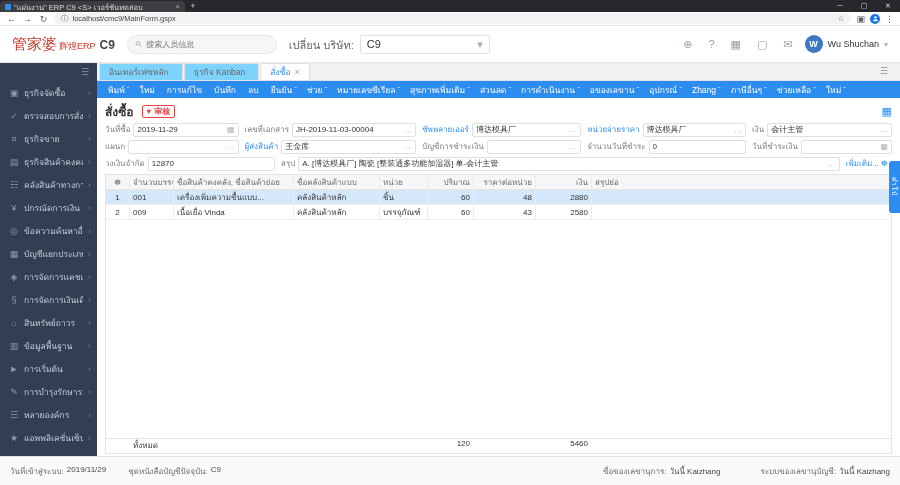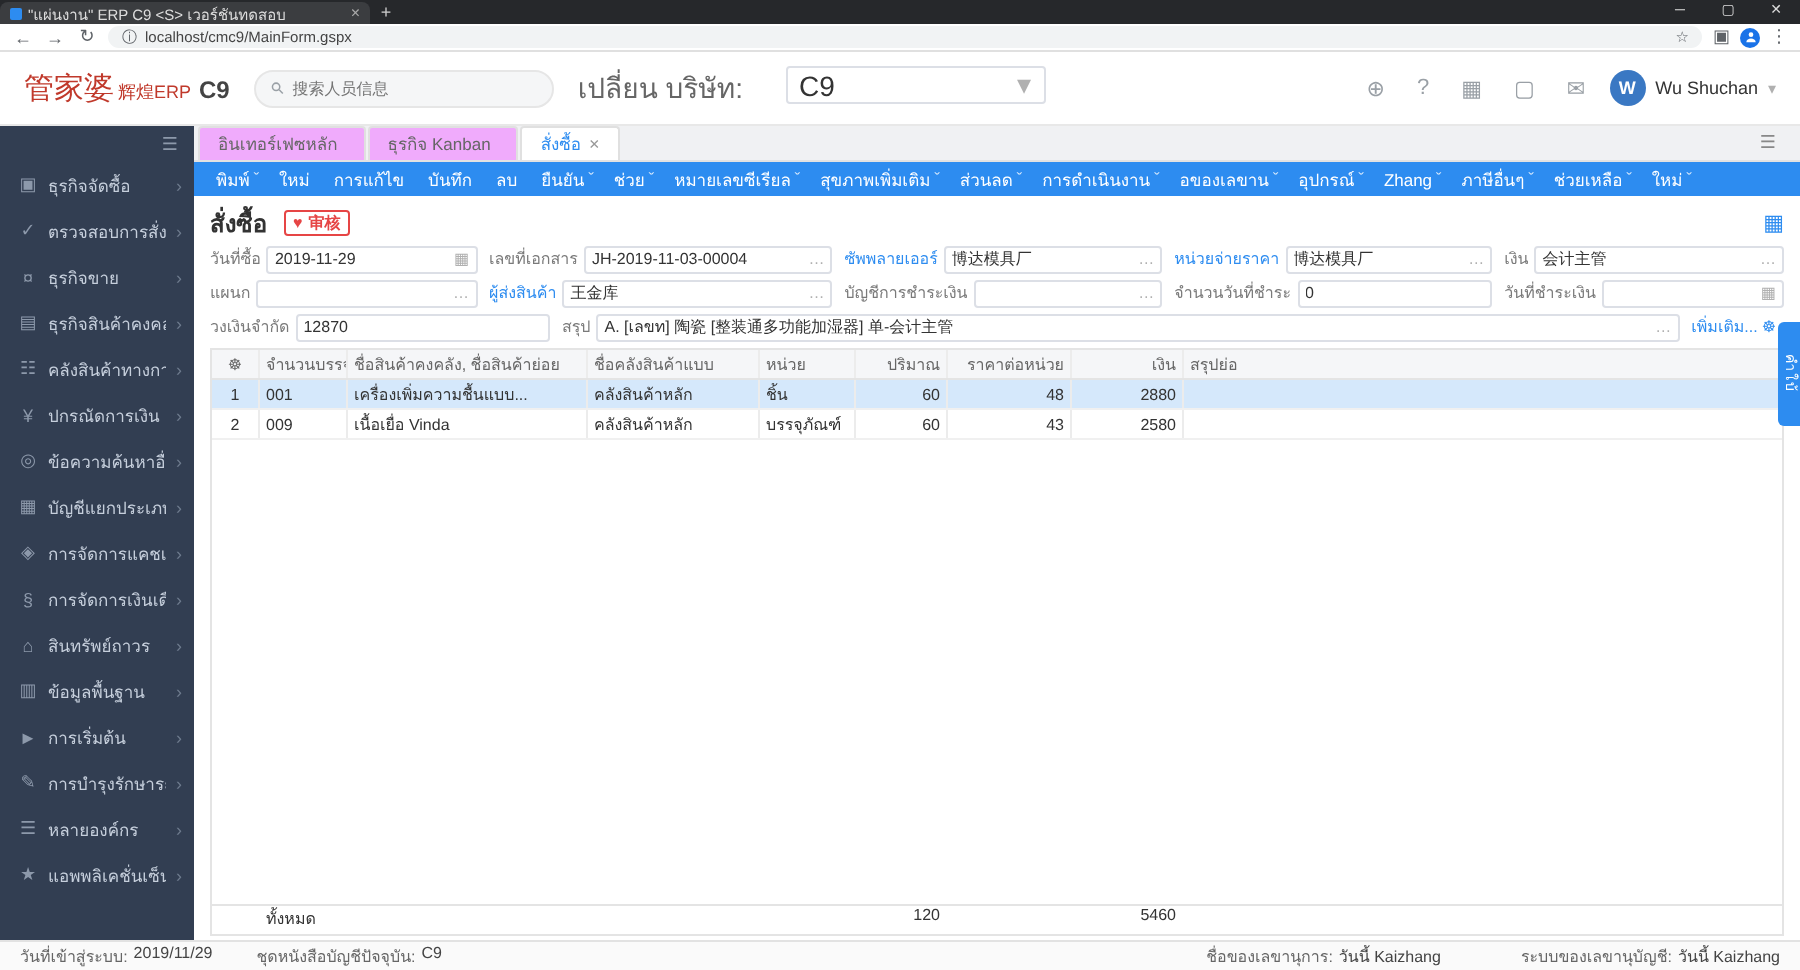--- a/index.html
+++ b/index.html
@@ -25,39 +25,39 @@
   .avatar-sm{width:10px;height:10px;border-radius:50%;background:#1a73e8;display:flex;align-items:center;justify-content:center;flex:none}
 
   
   .appheader{height:37px;background:#fff;border-bottom:1px solid #e8e8e8;display:flex;align-items:center;padding:0 12px;gap:12px;flex:none}
   .logo{display:flex;align-items:baseline;gap:2px;flex:none}
   .logo-main{color:#c0392b;font-size:15px;font-weight:normal}
   .logo-sub{color:#c0392b;font-size:9px;font-weight:normal}
   .logo-ver{color:#444;font-size:12px;font-weight:bold;margin-left:2px}
   .search{width:150px;height:19px;background:#f5f6f7;border:1px solid #e6e6e6;border-radius:10px;display:flex;align-items:center;padding:0 7px;gap:4px}
   .search input{border:0;background:transparent;outline:0;font-size:8px;width:100%;color:#333}
-  .company{display:flex;align-items:flex-start;gap:21px;font-size:14px;color:#666}
+  .company{display:flex;align-items:flex-end;gap:6px;font-size:11px;color:#666}
   .company-box{width:130px;height:19px;border:1px solid #dcdfe6;border-radius:2px;display:flex;align-items:center;padding:0 6px;color:#333;justify-content:space-between;background:#fff}
   .hdr-icons{margin-left:auto;display:flex;gap:16px;color:#9aa0a6;font-size:11px;align-items:center}
   .user{display:flex;align-items:center;gap:5px;flex:none}
   .avatar{width:18px;height:18px;border-radius:50%;background:#3a78c3;display:flex;align-items:center;justify-content:center;color:#fff;font-size:9px;font-weight:bold}
   .username{font-size:9px;color:#333}
 
   
   .appbody{flex:1;display:flex;min-height:0}
   .sidebar{width:97px;background:#323e52;color:#c6cfdc;flex:none;display:flex;flex-direction:column;overflow:hidden}
   .sb-top{height:18px;display:flex;justify-content:flex-end;padding:4px 8px 0;color:#8d99ab;font-size:9px}
   .sb-item{height:23px;display:flex;align-items:center;padding:0 6px 0 9px;gap:5px;font-size:8.5px;cursor:pointer;flex:none}
   .sb-ic{width:10px;font-size:9px;color:#8d99ab;text-align:center;flex:none}
   .sb-label{flex:1;white-space:nowrap;overflow:hidden}
   .sb-ch{color:#6e7b8e;font-size:9px}
 
   .main{flex:1;display:flex;flex-direction:column;min-width:0;position:relative;background:#fff}
   .doctabs{height:18px;background:#f0f1f3;border-bottom:1px solid #e2e2e2;display:flex;align-items:flex-end;padding-left:2px;gap:1px;flex:none}
-  .dtab{height:17px;display:flex;align-items:center;gap:4px;padding:0 9px;font-size:8.5px;color:#666;background:#f0abfc;border:1px solid #e0e0e0;border-bottom:none;border-radius:2px 2px 0 0;cursor:pointer;white-space:nowrap}
+  .dtab{height:17px;display:flex;align-items:center;gap:4px;padding:0 9px;font-size:8.5px;color:#666;background:#7dd3fc;border:1px solid #e0e0e0;border-bottom:none;border-radius:2px 2px 0 0;cursor:pointer;white-space:nowrap}
   .dtab.active{background:#fff;color:#2d8cf0}
   .dtab-close{color:#999;font-size:9px}
   .doctabs-right{margin-left:auto;padding:0 8px;color:#888;font-size:9px;align-self:center}
 
   .menubar{height:17px;background:#2d8cf0;display:flex;align-items:center;padding:0 6px;color:#fff;flex:none;overflow:hidden}
   .mb-item{padding:16px 5px;font-size:8.5px;display:flex;align-items:center;gap:2px;white-space:nowrap;cursor:pointer;height:100%}
   .mb-caret{font-size:8px;opacity:.85}
 
   .content{flex:1;display:flex;flex-direction:column;min-height:0;padding:3px 8px 2px}
   .titlerow{height:20px;display:flex;align-items:center;gap:8px;flex:none}
@@ -92,21 +92,21 @@
   .c-price{width:62px;flex:none;justify-content:flex-end}
   .c-amt{width:56px;flex:none;justify-content:flex-end}
   .c-note{flex:1;border-right:none}
   .g-fill{flex:1}
   .g-total{display:flex;height:15px;align-items:flex-start;border-top:1px solid #e4e4e4;font-size:8px;color:#333;background:#fff;flex:none}
   .g-total .gc{border-right:1px solid transparent}
 
   .sidetab{position:absolute;right:0;top:98px;width:11px;height:52px;background:#2d8cf0;border-radius:3px 0 0 3px;color:#fff;display:flex;align-items:center;justify-content:center;cursor:pointer}
   .vtext{writing-mode:vertical-rl;font-size:7px;letter-spacing:1px;white-space:nowrap}
 
-  .statusbar{height:15px;border-top:1px solid #e2e2e2;background:#fafafa;display:flex;align-items:center;padding:0 10px;gap:22px;font-size:8px;color:#666;flex:none}
+  .statusbar{height:29px;border-top:1px solid #e2e2e2;background:#fafafa;display:flex;align-items:center;padding:0 10px;gap:22px;font-size:8px;color:#666;flex:none}
   .st-item{display:flex;gap:3px;white-space:nowrap}
   .st-right{margin-left:auto;display:flex;gap:40px}
   .st-value{color:#444}
 </style>
 </head>
 <body>
 
 <div class="screen">
 
   <div class="tabbar">
@@ -491,21 +491,21 @@
         <div class="frow3">
           <div class="fld-limit field">
             <span class="f-label">วงเงินจำกัด</span>
             <span class="f-box">
               <span class="f-value">12870</span>
             </span>
           </div>
           <div class="fld-summary field">
             <span class="f-label">สรุป</span>
             <span class="f-box">
-              <span class="f-value">A. [เลขท] 陶瓷 [整装通多功能加湿器] 单-会计主管</span>
+              <span class="f-value">A. [博达模具厂] 陶瓷 [整装通多功能加湿器] 单-会计主管</span>
               <span class="f-suffix">…</span>
             </span>
           </div>
           <span class="more-link">
             <span>เพิ่มเติม...</span>
             <span>☸</span>
           </span>
         </div>
 
         <div class="grid">

